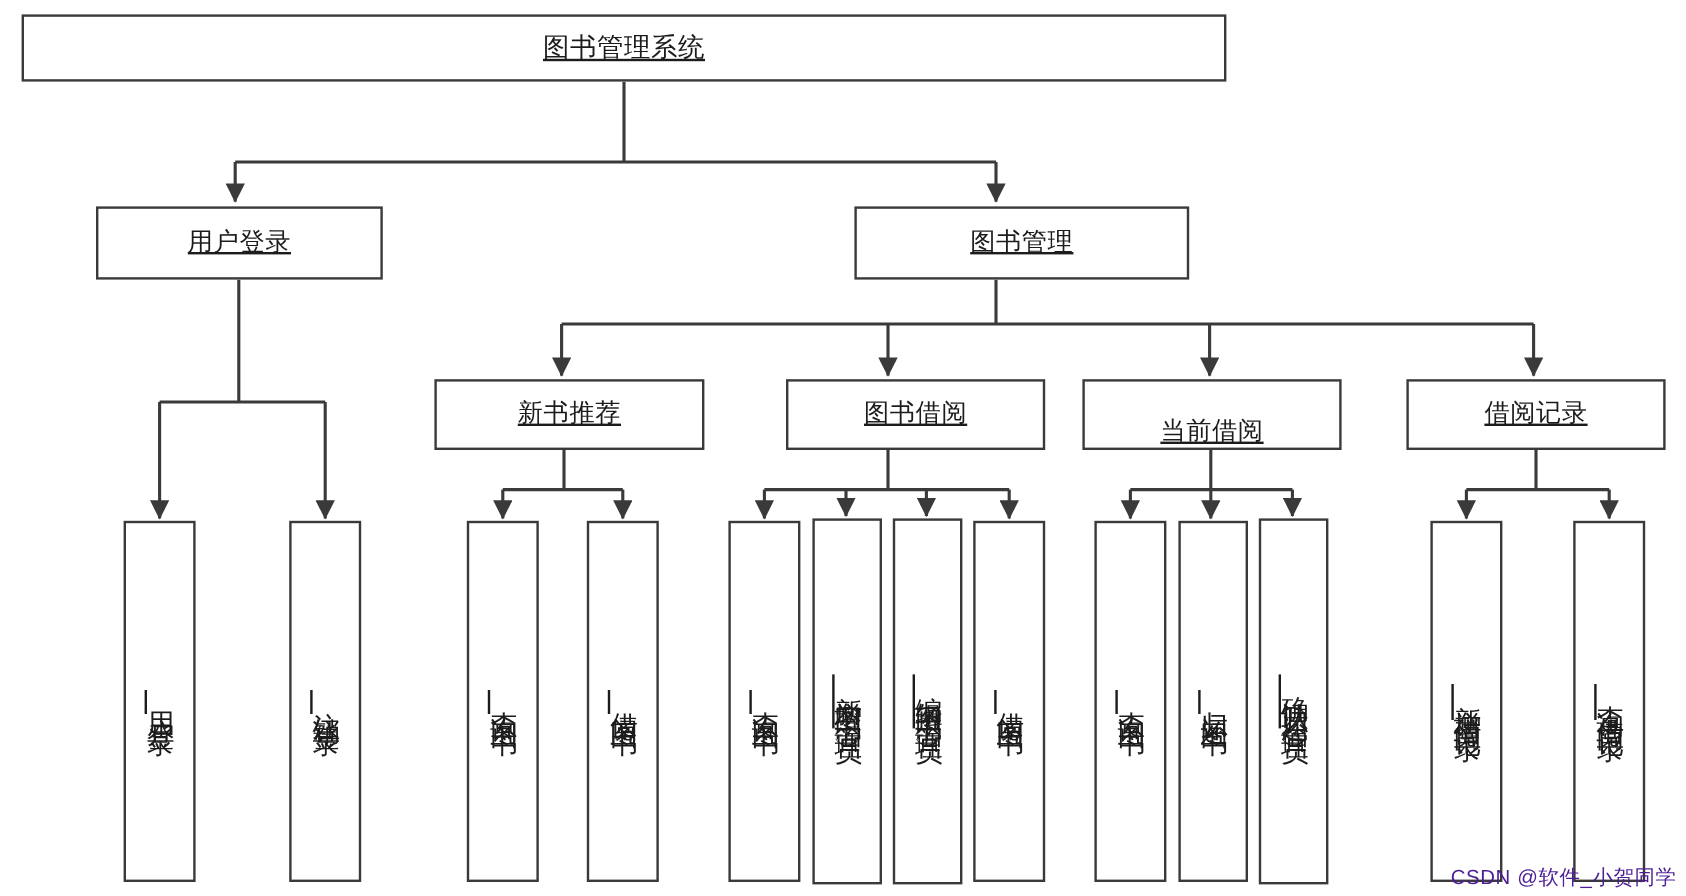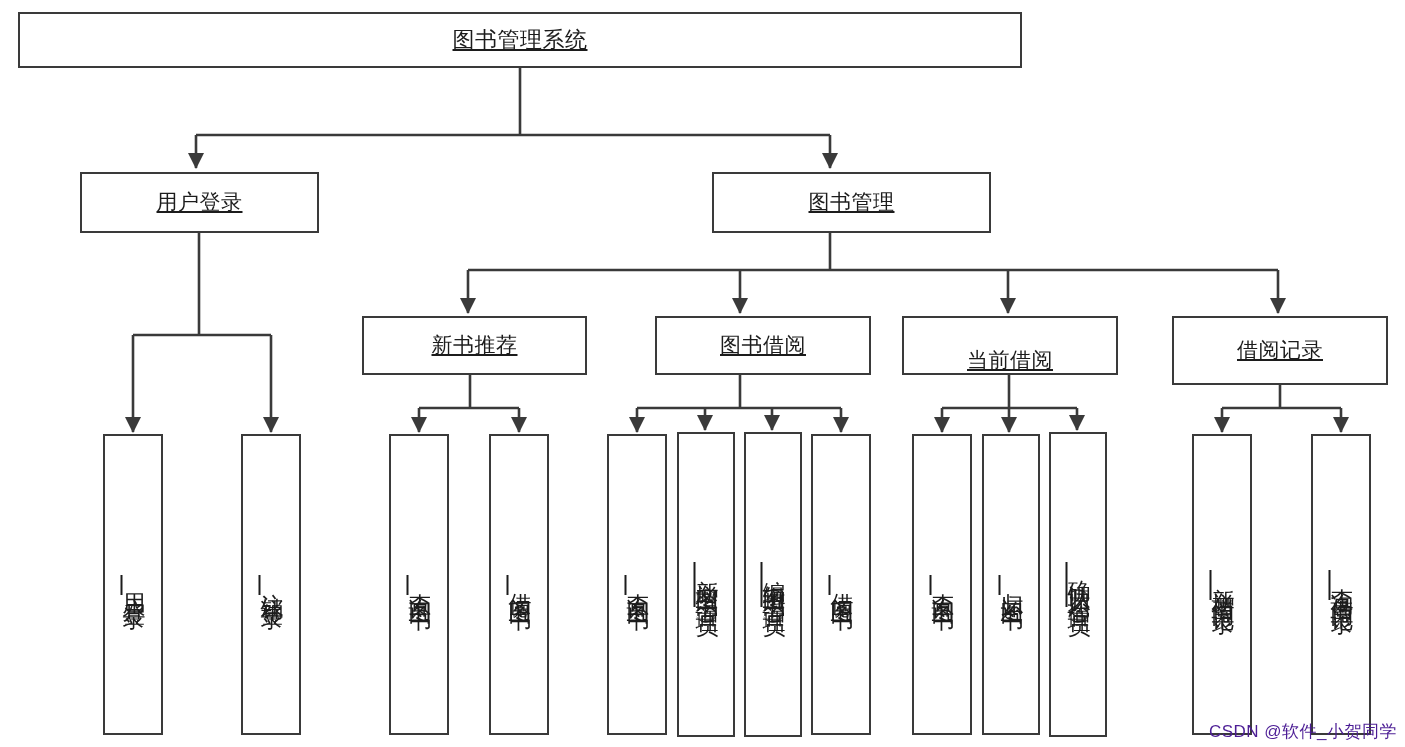--- a/index.html
+++ b/index.html
@@ -147,21 +147,21 @@
   </div>
 
   <div class="node horiz" style="left:632px; top:316px; width:216px; height:59px;margin-left:23px;">
     <span class="node-label">图书借阅</span>
   </div>
 
   <div class="node horiz" style="left:902px; top:316px; width:216px; height:59px;align-items:flex-end;">
     <span class="node-label">当前借阅</span>
   </div>
 
-  <div class="node horiz" style="left:1172px; top:316px; width:216px; height:69px;">
+  <div class="node horiz" style="left:1172px; top:316px; width:216px; height:59px;">
     <span class="node-label">借阅记录</span>
   </div>
 
   <div class="node vert" style="left:103px; top:434px; width:60px; height:301px;">
     <span class="node-label">用户登录</span>
   </div>
   <div class="node vert" style="left:241px; top:434px; width:60px; height:301px;">
     <span class="node-label">注销登录</span>
   </div>
 

